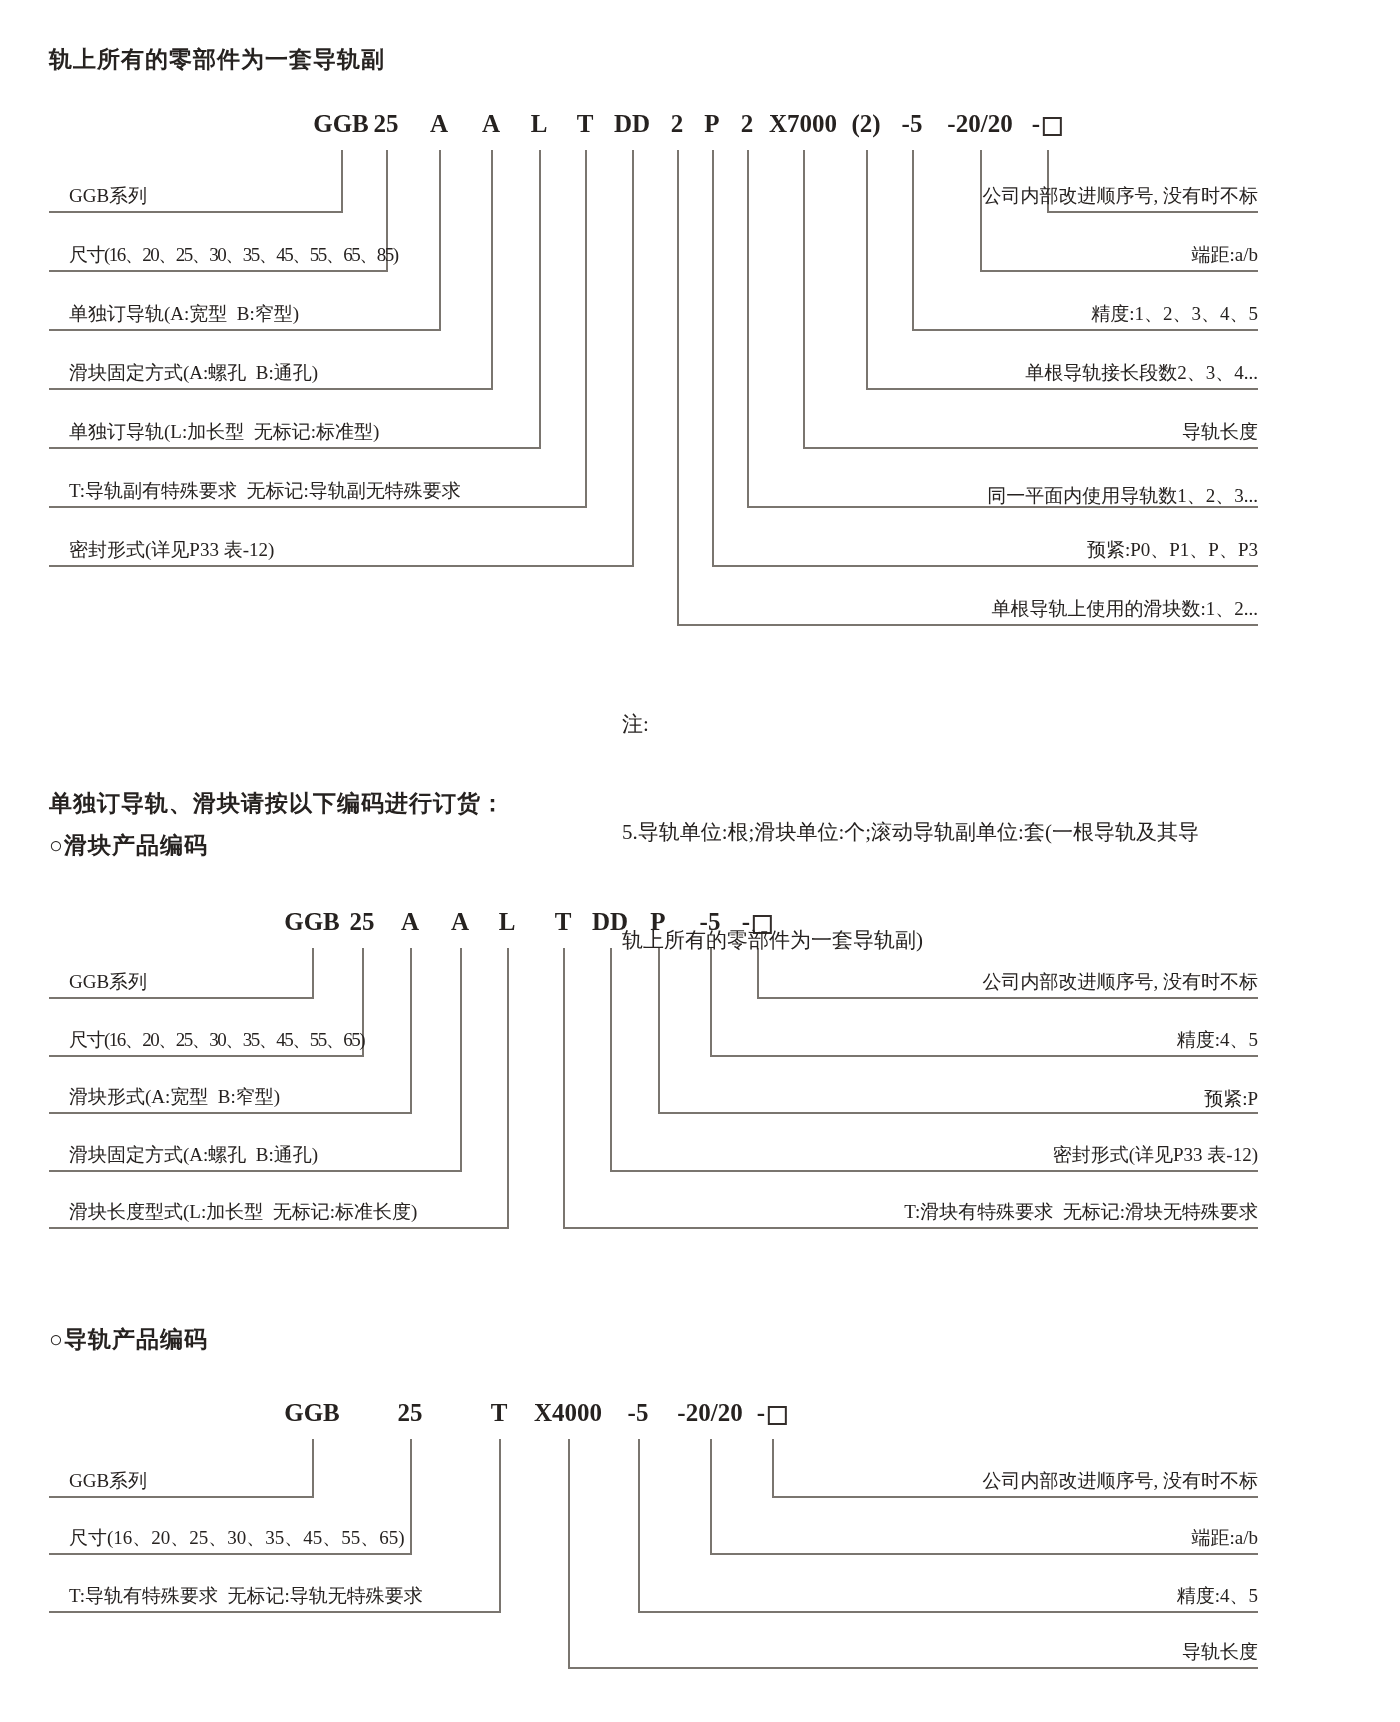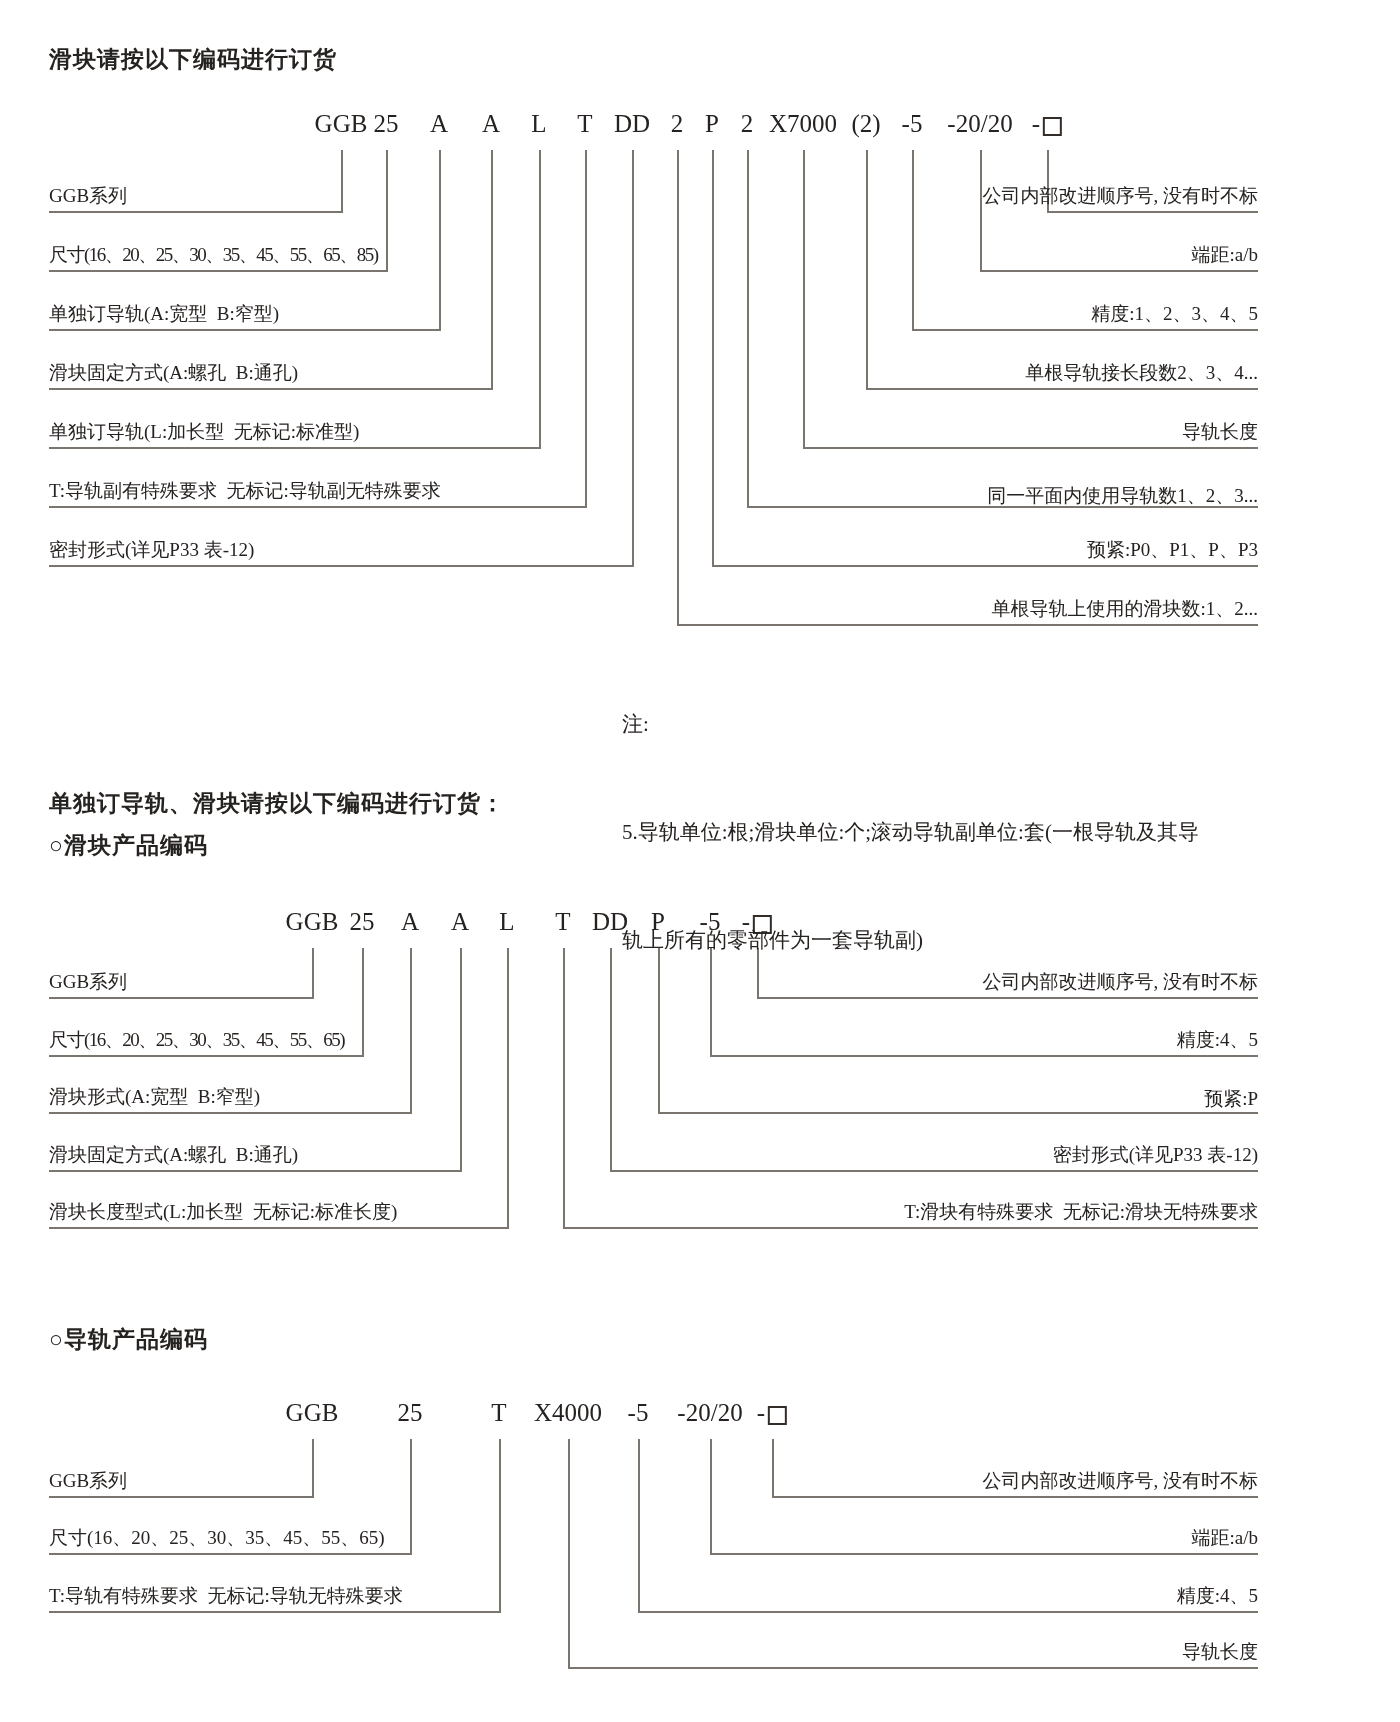--- a/index.html
+++ b/index.html
@@ -17,46 +17,46 @@
   }
   .h-title{
     position:absolute;left:49px;
     font-size:23px;font-weight:bold;
     white-space:pre;letter-spacing:1px;
     margin:0;
   }
   .token{
     position:absolute;transform:translateX(-50%);
     font-size:25px;white-space:nowrap;
-    display:flex;align-items:center;gap:3px;
+    display:flex;align-items:center;gap:3px;font-weight:bold;
   }
   .codebox{
     display:inline-block;width:15px;height:15px;
     border:2px solid #332d2a;margin-top:4px;
   }
   .vline{position:absolute;width:2px;background:var(--line);}
   .hline{position:absolute;height:2px;background:var(--line);}
   .dlabel{
     position:absolute;height:30px;line-height:30px;
-    font-size:19px;white-space:pre;
+    font-size:19px;white-space:pre;margin-left:20px;
   }
   .dlabel.left{left:49px;}
   .dlabel.right{right:142px;text-align:right;}
   .dlabel.tight{letter-spacing:-1.5px;}
   .notes{
     position:absolute;left:622px;top:634px;
     font-size:21px;line-height:36px;white-space:pre;
   }
 </style>
 </head>
 <body>
 
 <div class="page">
 
-  <h1 class="h-title" style="top:44px;">滑块请按以下编码进行订货</h1>
+  <h1 class="h-title" style="top:44px;">轨上所有的零部件为一套导轨副</h1>
 
   <div id="diagrams" style="--line: #7a756f;">
       <div class="token" style="left: 341px; top: 110px;">
         <span>GGB</span>
       </div>
       <div class="token" style="left: 386px; top: 110px;">
         <span>25</span>
       </div>
       <div class="token" style="left: 439px; top: 110px;">
         <span>A</span>

